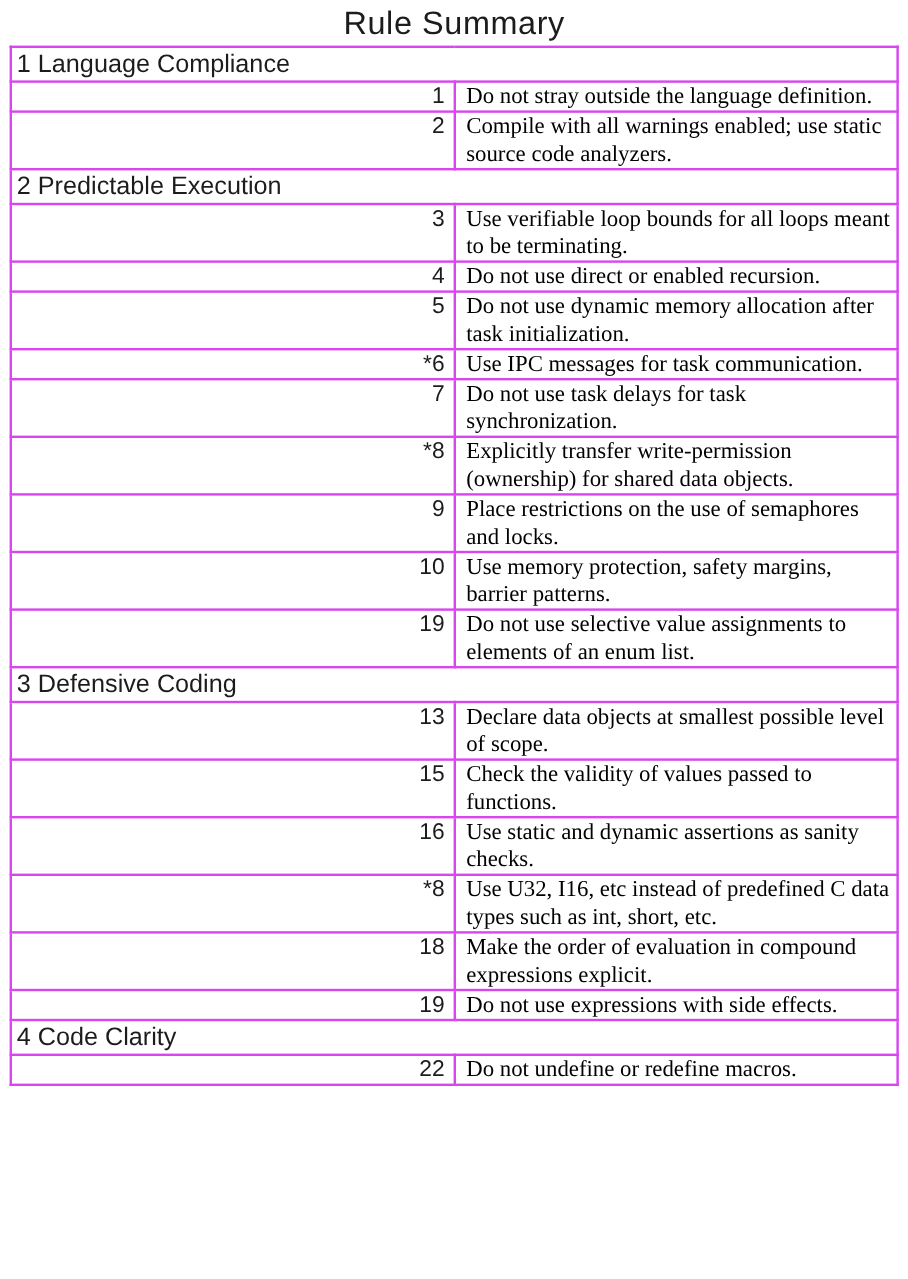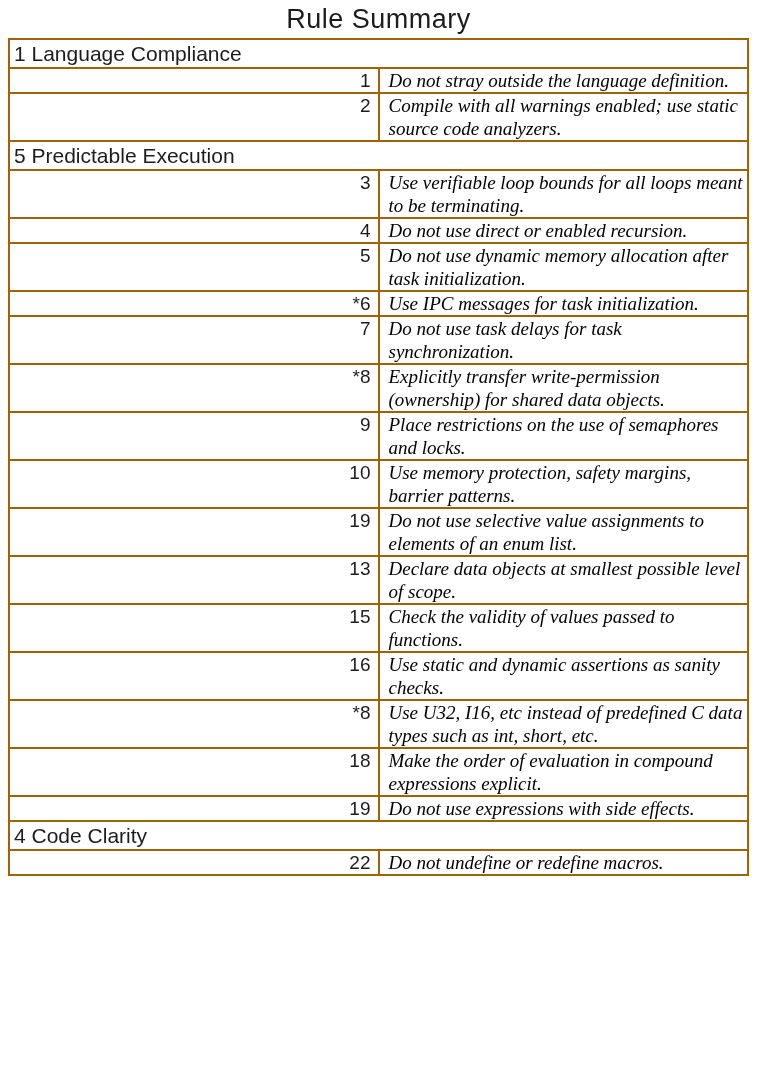--- a/index.html
+++ b/index.html
@@ -19,21 +19,21 @@
     color:#1c1c1c;
     letter-spacing:0.5px;
   }
   table.rule-table {
     border-collapse:collapse;
     margin:2px 0 0 8px;
     width:741px;
     table-layout:fixed;
   }
   table.rule-table td {
-    border:2px solid #a16207;
+    border:2px solid #d946ef;
     vertical-align:top;
   }
   td.section-cell {
     font-size:21px;
     line-height:25px;
     padding:1px 2px 1px 4px;
     font-family:"Liberation Sans", sans-serif;
     color:#1c1c1c;
   }
   td.num-cell {
@@ -44,21 +44,20 @@
     line-height:23px;
     font-family:"Liberation Sans", sans-serif;
     color:#1c1c1c;
   }
   td.text-cell {
     font-family:"Liberation Serif", serif;
     font-size:19px;
     line-height:23px;
     padding:0 4px 0 9px;
     color:#000000;
-    font-style:italic;
   }
   tr.rule-row td { height:22px; }
 </style>
 </head>
 <body>
 
 <div class="page">
   <div class="doc-title">Rule Summary</div>
   <table class="rule-table">
     <tbody>
@@ -67,57 +66,60 @@
         </tr>
         <tr class="rule-row">
           <td class="num-cell"><span>1</span></td>
           <td class="text-cell"><span>Do not stray outside the language definition.</span></td>
         </tr>
         <tr class="rule-row">
           <td class="num-cell"><span>2</span></td>
           <td class="text-cell"><span>Compile with all warnings enabled; use static source code analyzers.</span></td>
         </tr>
         <tr>
-          <td colspan="2" class="section-cell"><span>5 Predictable Execution</span></td>
+          <td colspan="2" class="section-cell"><span>2 Predictable Execution</span></td>
         </tr>
         <tr class="rule-row">
           <td class="num-cell"><span>3</span></td>
           <td class="text-cell"><span>Use verifiable loop bounds for all loops meant to be terminating.</span></td>
         </tr>
         <tr class="rule-row">
           <td class="num-cell"><span>4</span></td>
           <td class="text-cell"><span>Do not use direct or enabled recursion.</span></td>
         </tr>
         <tr class="rule-row">
           <td class="num-cell"><span>5</span></td>
           <td class="text-cell"><span>Do not use dynamic memory allocation after task initialization.</span></td>
         </tr>
         <tr class="rule-row">
           <td class="num-cell"><span>*6</span></td>
-          <td class="text-cell"><span>Use IPC messages for task initialization.</span></td>
+          <td class="text-cell"><span>Use IPC messages for task communication.</span></td>
         </tr>
         <tr class="rule-row">
           <td class="num-cell"><span>7</span></td>
           <td class="text-cell"><span>Do not use task delays for task synchronization.</span></td>
         </tr>
         <tr class="rule-row">
           <td class="num-cell"><span>*8</span></td>
           <td class="text-cell"><span>Explicitly transfer write-permission (ownership) for shared data objects.</span></td>
         </tr>
         <tr class="rule-row">
           <td class="num-cell"><span>9</span></td>
           <td class="text-cell"><span>Place restrictions on the use of semaphores and locks.</span></td>
         </tr>
         <tr class="rule-row">
           <td class="num-cell"><span>10</span></td>
           <td class="text-cell"><span>Use memory protection, safety margins, barrier patterns.</span></td>
         </tr>
         <tr class="rule-row">
           <td class="num-cell"><span>19</span></td>
           <td class="text-cell"><span>Do not use selective value assignments to elements of an enum list.</span></td>
+        </tr>
+        <tr>
+          <td colspan="2" class="section-cell"><span>3 Defensive Coding</span></td>
         </tr>
         <tr class="rule-row">
           <td class="num-cell"><span>13</span></td>
           <td class="text-cell"><span>Declare data objects at smallest possible level of scope.</span></td>
         </tr>
         <tr class="rule-row">
           <td class="num-cell"><span>15</span></td>
           <td class="text-cell"><span>Check the validity of values passed to functions.</span></td>
         </tr>
         <tr class="rule-row">

